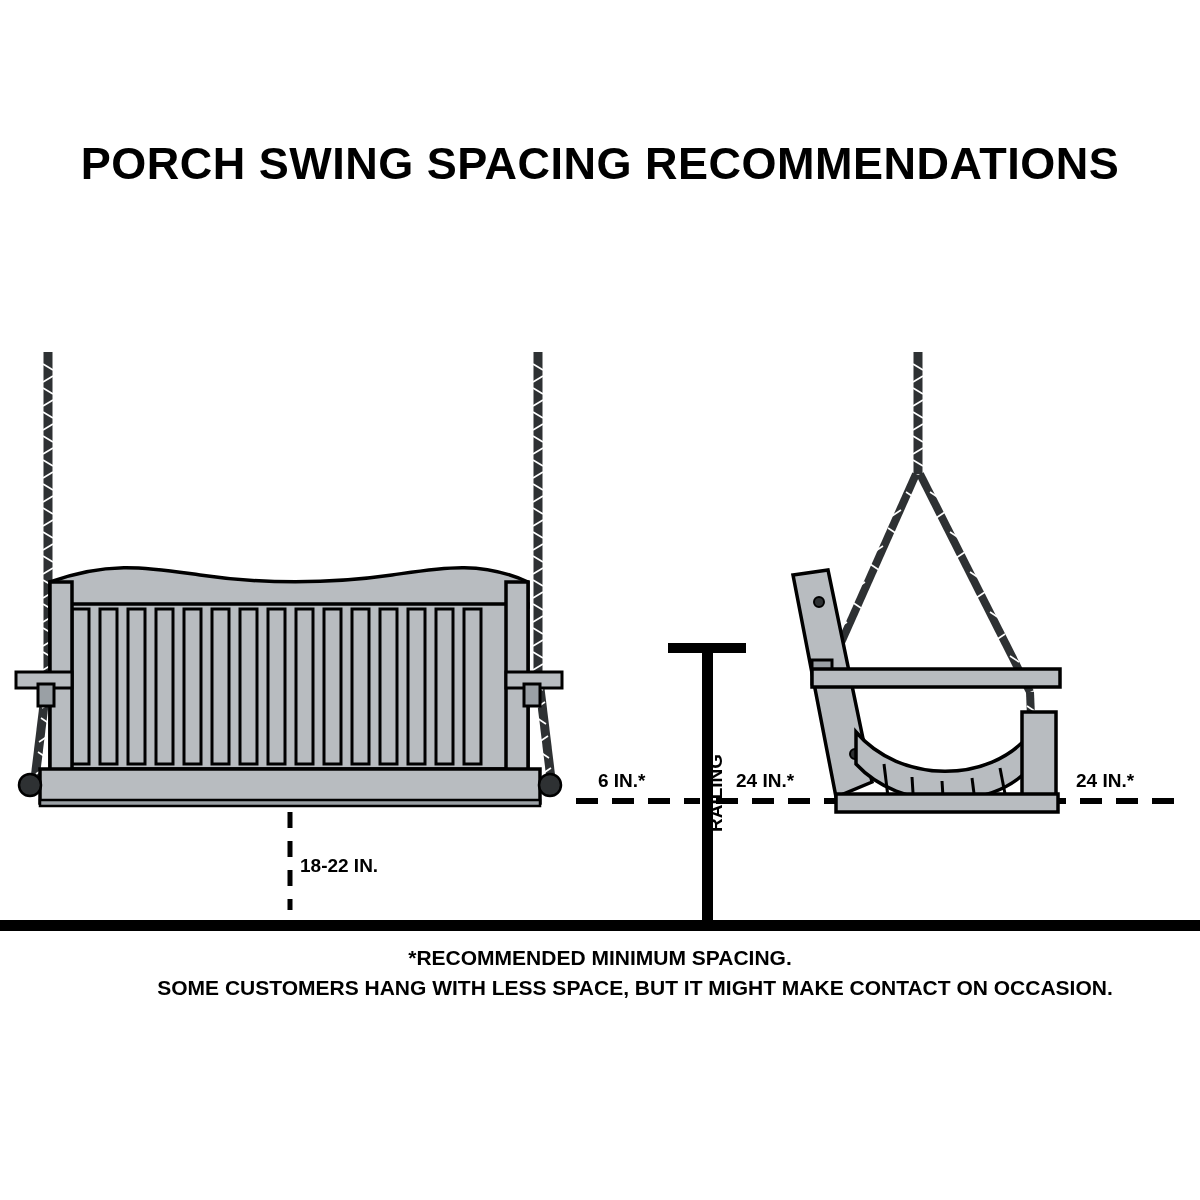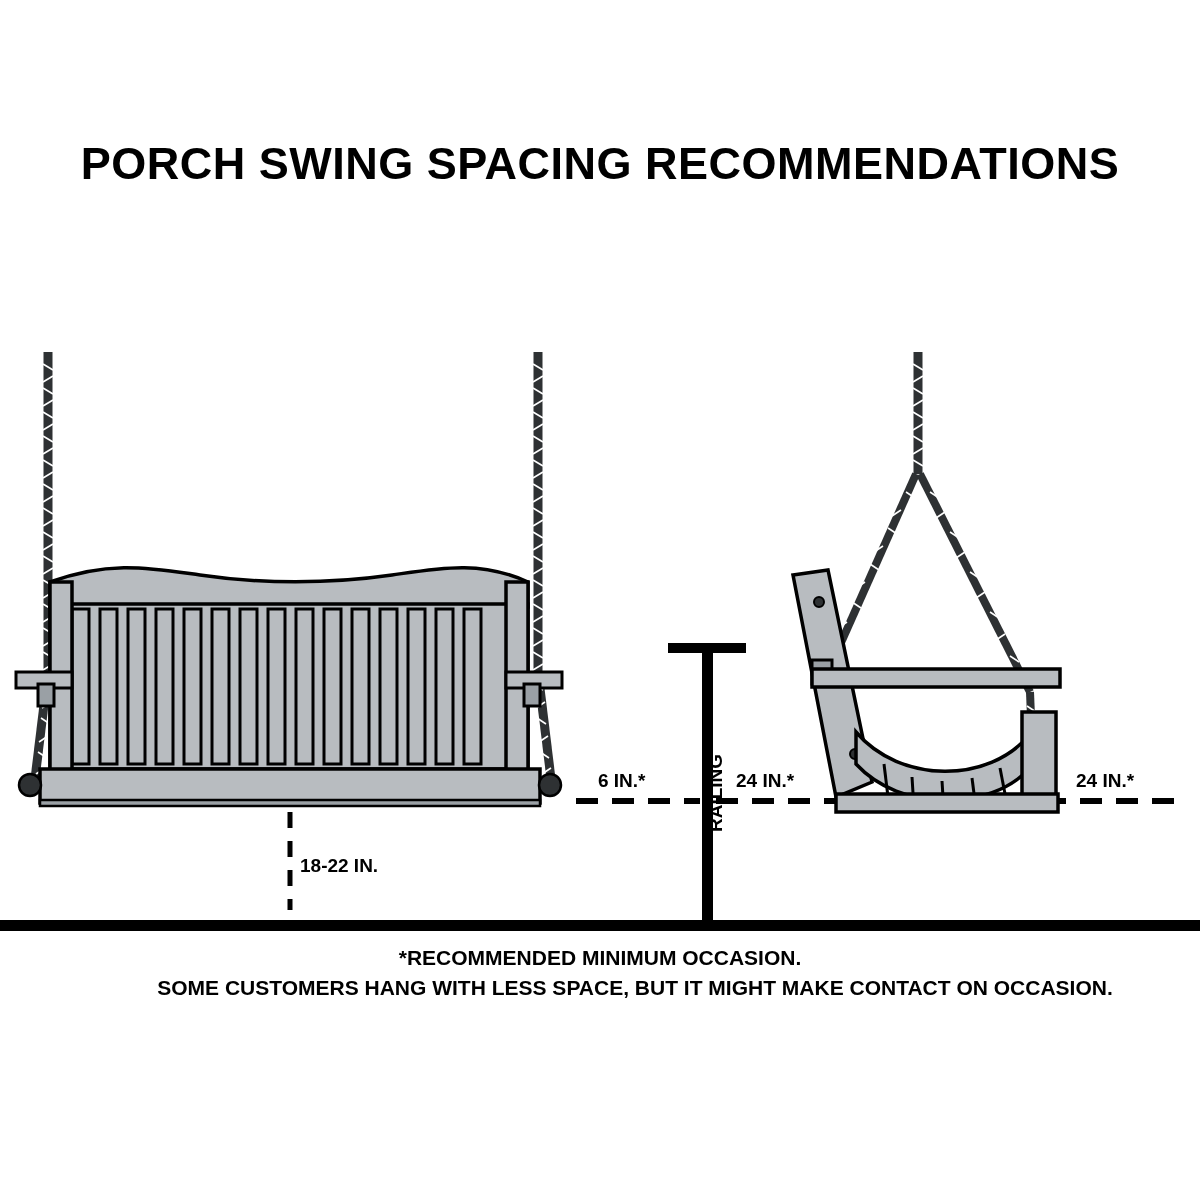--- a/index.html
+++ b/index.html
@@ -293,16 +293,16 @@
         <line x1="1000" y1="756" x2="1006" y2="787"></line>
       </g>
 
       <rect x="1022" y="700" width="34" height="92" fill="#b8bcc0" stroke="#000" stroke-width="3.5"></rect>
 
       <path d="M 836,782 L 1058,782 L 1058,800 L 836,800 Z" fill="#b8bcc0" stroke="#000" stroke-width="3.5"></path>
     </g>
 
   </svg>
 
-  <div class="footnote l1">*RECOMMENDED MINIMUM OCCASION.</div>
+  <div class="footnote l1">*RECOMMENDED MINIMUM SPACING.</div>
   <div class="footnote l2">SOME CUSTOMERS HANG WITH LESS SPACE, BUT IT MIGHT MAKE CONTACT ON OCCASION.</div>
 
 </div>
 
 </body></html>

